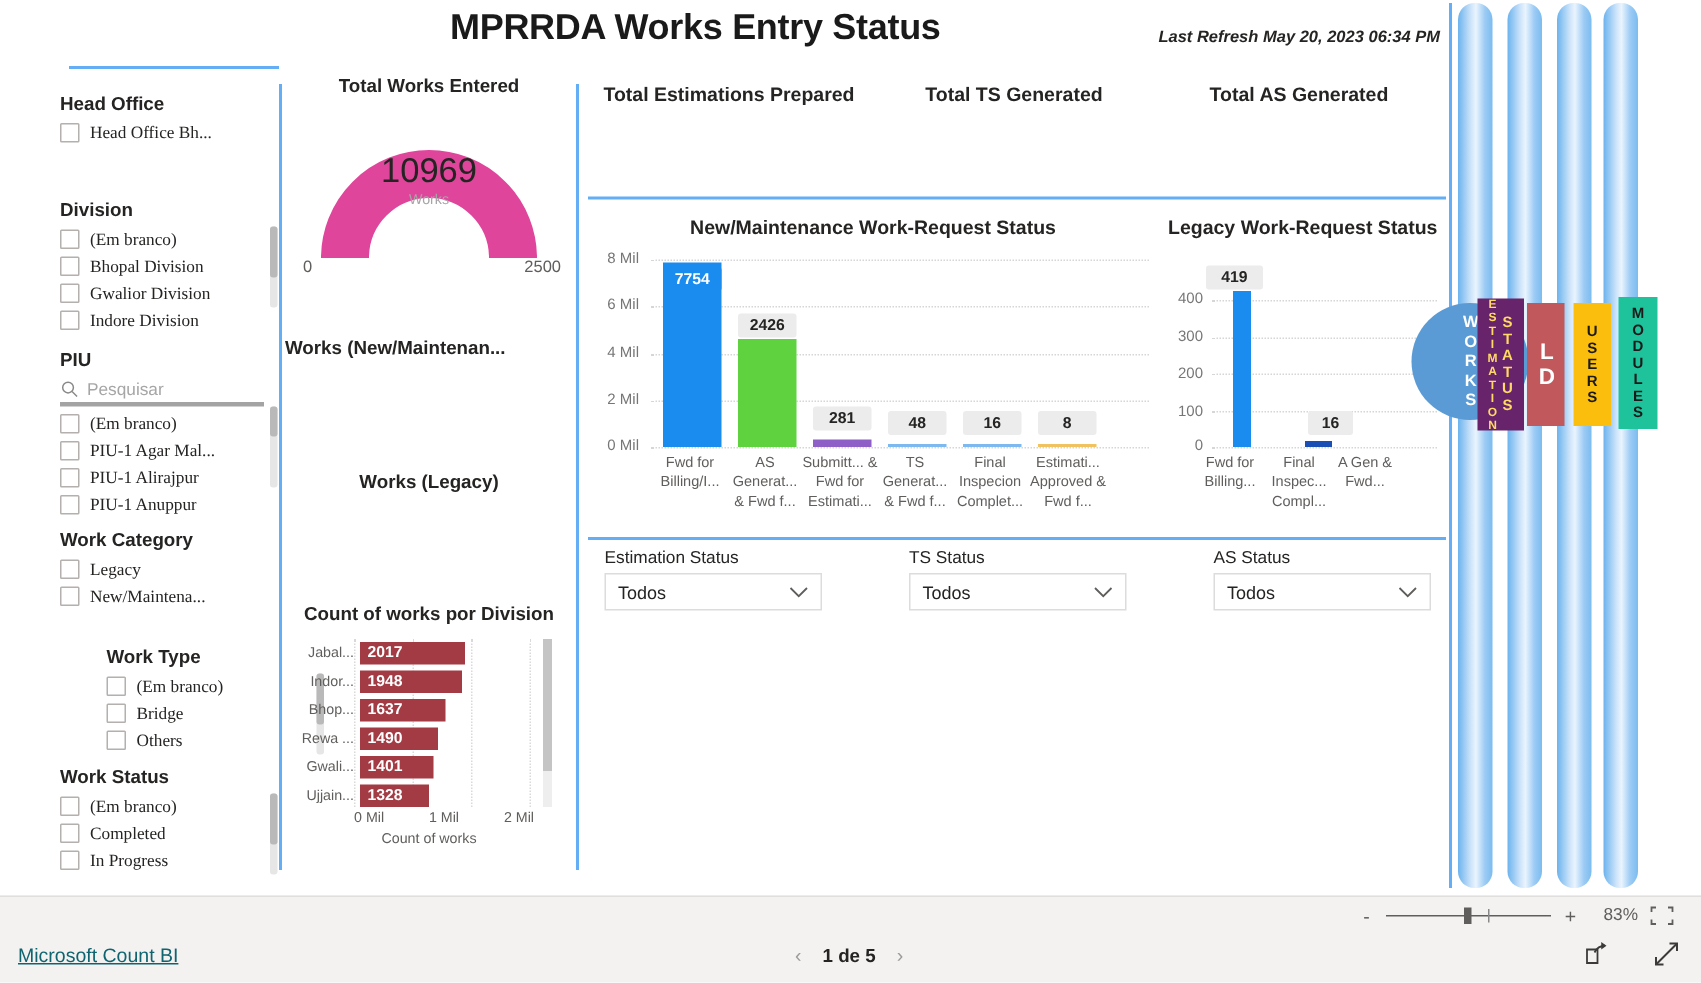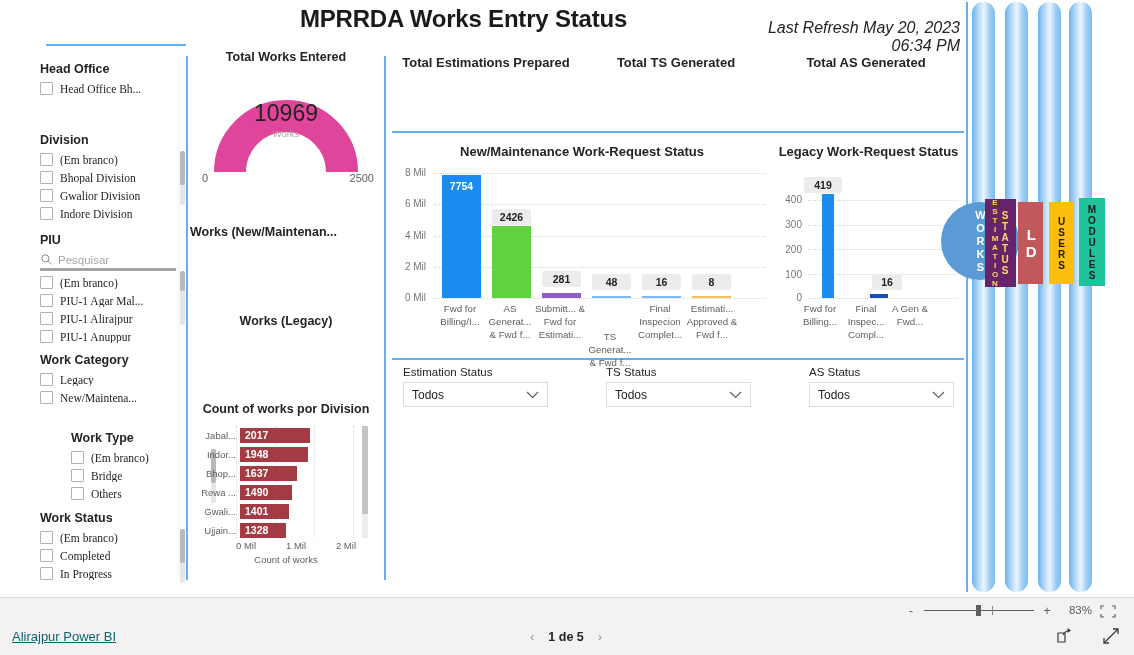--- a/index.html
+++ b/index.html
@@ -12,21 +12,21 @@
   .report{position:absolute;left:0;top:0;width:1134px;height:597px;background:#ffffff;overflow:hidden;}
 
   
   .title{
     position:absolute;left:300px;top:2px;width:560px;height:34px;
     font-size:24px;font-weight:bold;color:#1a1a1a;
     letter-spacing:-.2px;line-height:34px;
   }
   .refresh{
     position:absolute;left:760px;top:19px;width:200px;text-align:right;
-    font-size:16px;font-style:italic;font-weight:normal;color:#252423;
+    font-size:11px;font-style:italic;font-weight:bold;color:#252423;
   }
 
   
   .divider{position:absolute;height:2px;background:#63aef5;}
   .vline{position:absolute;width:2px;background:#63aef5;}
 
   
   .pane-left{position:absolute;left:40px;top:56px;width:145px;height:520px;}
   .f-head{font-size:12.5px;font-weight:bold;color:#252423;margin:0 0 4px 0;}
   .f-group{position:absolute;left:0;width:145px;}
@@ -374,21 +374,21 @@
       <div class="bar" style="left:208px;width:39px;height:2px;background:#7db8ef;"></div>
       <div class="bar-label" style="left:208px;top:101px;width:39px;box-sizing:border-box;">16</div>
 
       <div class="bar" style="left:258px;width:39px;height:2px;background:#f0c260;"></div>
       <div class="bar-label" style="left:258px;top:101px;width:39px;box-sizing:border-box;">8</div>
     </div>
 
     <div class="xcat" style="left:42px;top:158px;width:52px;">Fwd for Billing/I...</div>
     <div class="xcat" style="left:92px;top:158px;width:52px;">AS Generat... &amp; Fwd f...</div>
     <div class="xcat" style="left:142px;top:158px;width:52px;">Submitt... &amp; Fwd for Estimati...</div>
-    <div class="xcat" style="left:192px;top:158px;width:52px;margin-top:28px;">TS Generat... &amp; Fwd f...</div>
+    <div class="xcat" style="left:192px;top:158px;width:52px;">TS Generat... &amp; Fwd f...</div>
     <div class="xcat" style="left:242px;top:158px;width:52px;">Final Inspecion Complet...</div>
     <div class="xcat" style="left:292px;top:158px;width:56px;">Estimati... Approved &amp; Fwd f...</div>
   </div>
 
   <div class="chart" style="left:776px;top:144px;width:190px;height:210px;">
     <div class="chart-title" style="width:185px;">Legacy Work-Request Status</div>
 
     <div class="ytick" style="left:0;top:50px;width:26px;text-align:right;">400</div>
     <div class="ytick" style="left:0;top:75px;width:26px;">300</div>
     <div class="ytick" style="left:0;top:100px;width:26px;">200</div>
@@ -482,21 +482,21 @@
     <span class="zoom-pct">83%</span>
     <span class="fitbtn">
       <svg width="16" height="13" viewBox="0 0 16 13">
         <path d="M1 4 V1 H4 M12 1 H15 V4 M15 9 V12 H12 M4 12 H1 V9" fill="none" stroke="#605e5c" stroke-width="1.2"></path>
       </svg>
     </span>
   </div>
 </div>
 
 <div class="footer">
-  <div class="brand">Alirajpur Power BI</div>
+  <div class="brand">Microsoft Count BI</div>
   <div class="pager">
     <span class="arrow">‹</span>
     <span class="pgtext">1 de 5</span>
     <span class="arrow">›</span>
   </div>
   <div class="f-icons">
     <div>
       <svg width="18" height="18" viewBox="0 0 18 18">
         <path d="M2 6 H9 V15 H2 Z" fill="none" stroke="#3b3a39" stroke-width="1.2"></path>
         <path d="M7 8 C9 4 12 3.5 14 3.5" fill="none" stroke="#3b3a39" stroke-width="1.2"></path>

